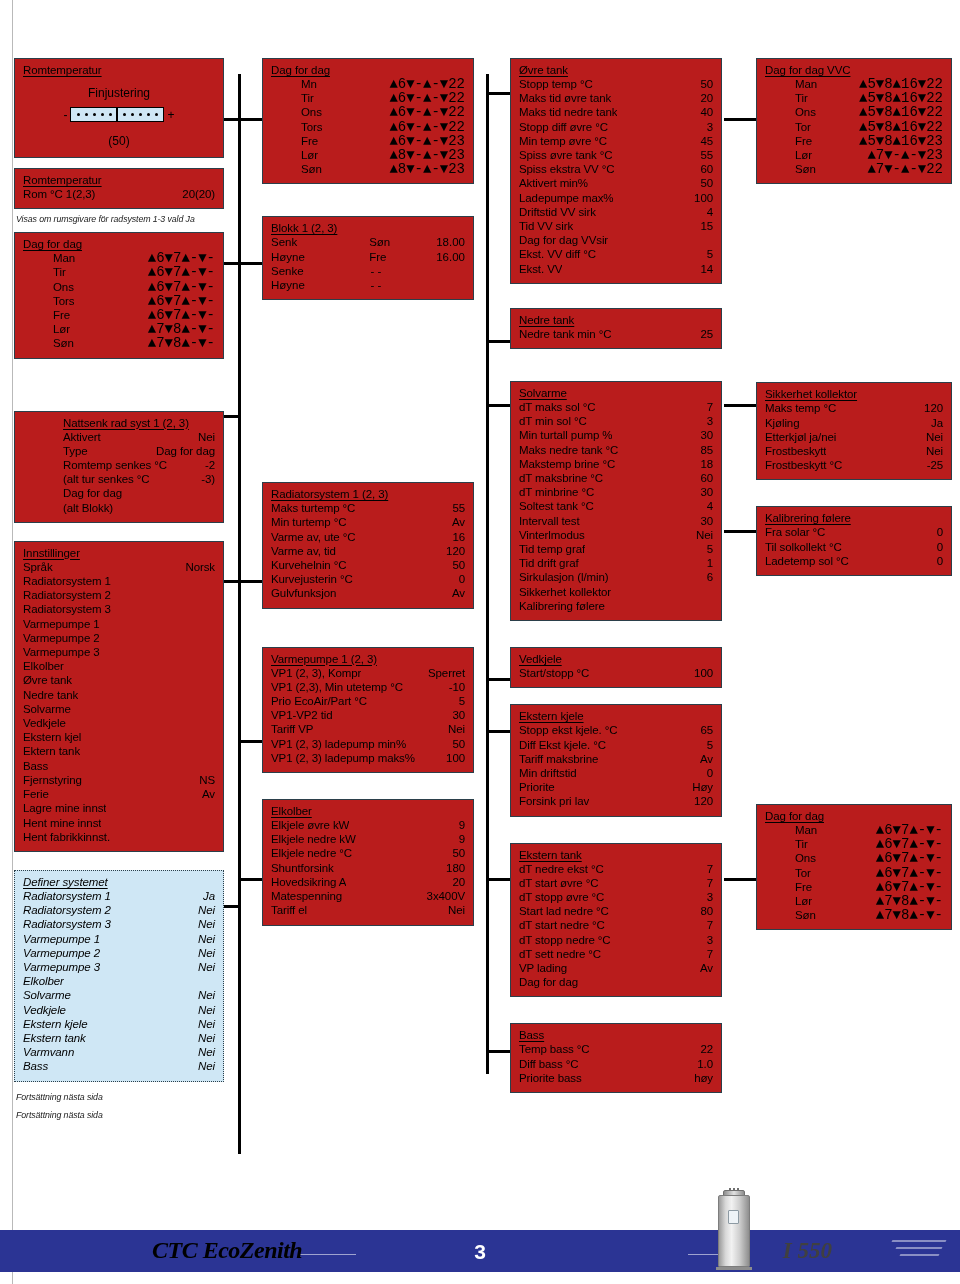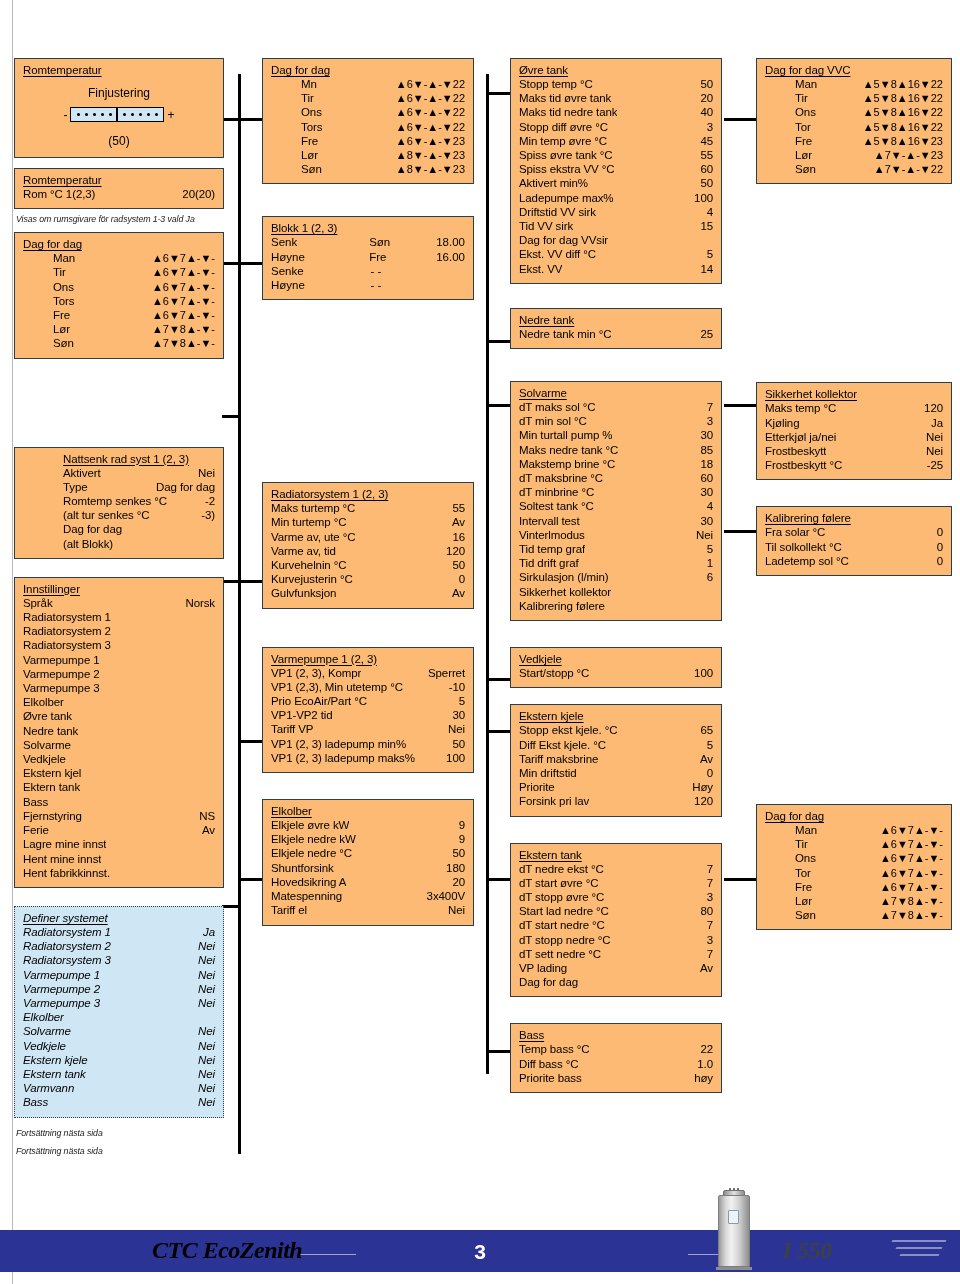--- a/index.html
+++ b/index.html
@@ -32,21 +32,21 @@
     position: absolute;
     top: 58px;
   }
   #col1 { left: 14px;  width: 210px; }
   #col2 { left: 262px; width: 212px; }
   #col3 { left: 510px; width: 212px; }
   #col4 { left: 756px; width: 196px; }
 
   
   .box {
-    background: #fdba74;
+    background: #b91c1c;
     border: 1.5px solid #2b3f4a;
     padding: 5px 8px 7px 8px;
     margin-bottom: 10px;
     position: relative;
   }
   .box.dotted {
     border: 1.5px dotted #2b3f4a;
     background: #cfe7f5;
   }
 
@@ -74,23 +74,23 @@
   .row .val { flex: 0 0 auto; padding-left: 8px; text-align: right; }
 
   
   .row3 { display: flex; font-size: 11.5px; line-height: 14.2px; gap: 36px; }
   .row3 .c1 { width: 52%; }
   .row3 .c2 { width: 26%; }
   .row3 .c3 { width: 22%; text-align: right; }
 
   
   .sched .val {
-    font-size: 11px;
+    font-size: 14px;
     letter-spacing: 0px;
-    font-family: Liberation Sans, sans-serif;
+    font-family: Liberation Mono, monospace;
   }
   .sched .lbl { font-family: "Liberation Sans", sans-serif; padding-left: 30px; }
 
   .note {
     font-size: 8.8px;
     font-style: italic;
     color: #1a1a1a;
     margin: -5px 0 8px 2px;
     letter-spacing: -0.1px;
   }
@@ -350,21 +350,21 @@
       <div class="row sched">
           <span class="lbl">Lør</span>
           <span class="val">▲7▼8▲-▼-</span>
         </div>
       <div class="row sched">
           <span class="lbl">Søn</span>
           <span class="val">▲7▼8▲-▼-</span>
         </div>
     </div>
 
-    <div class="box" style="margin-top:88px;padding-left:48px;">
+    <div class="box" style="margin-top:52px;padding-left:48px;">
       <div class="box-title">Nattsenk rad syst 1 (2, 3)</div>
       <div class="row">
           <span class="lbl">Aktivert</span>
           <span class="val">Nei</span>
         </div>
       <div class="row">
           <span class="lbl">Type</span>
           <span class="val">Dag for dag</span>
         </div>
       <div class="row">

